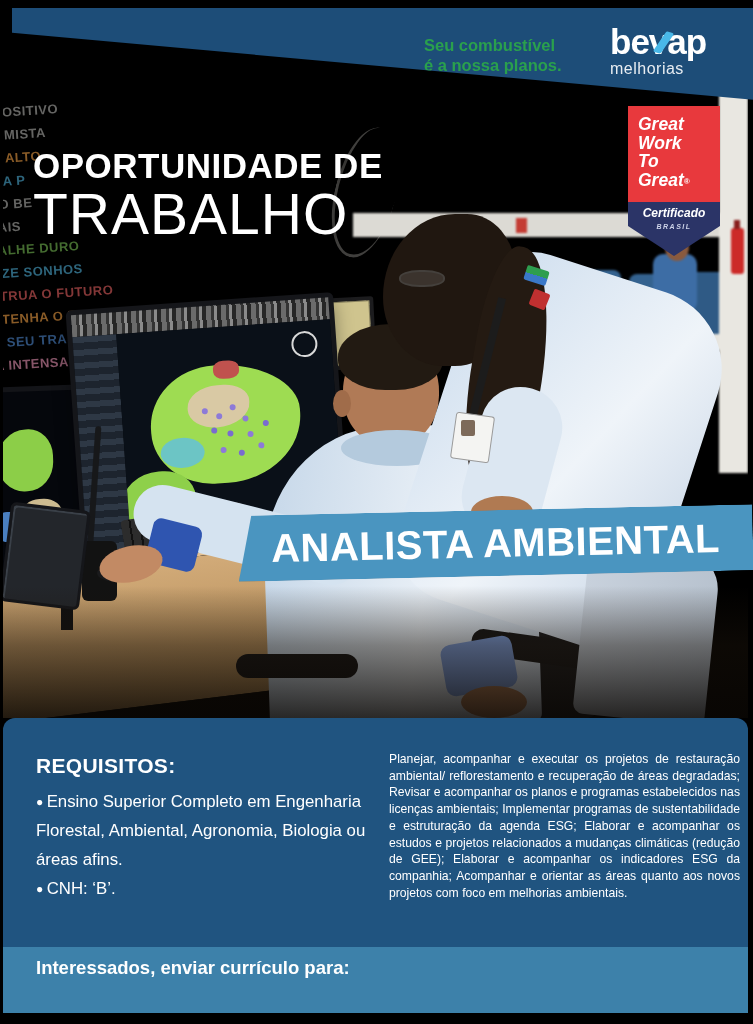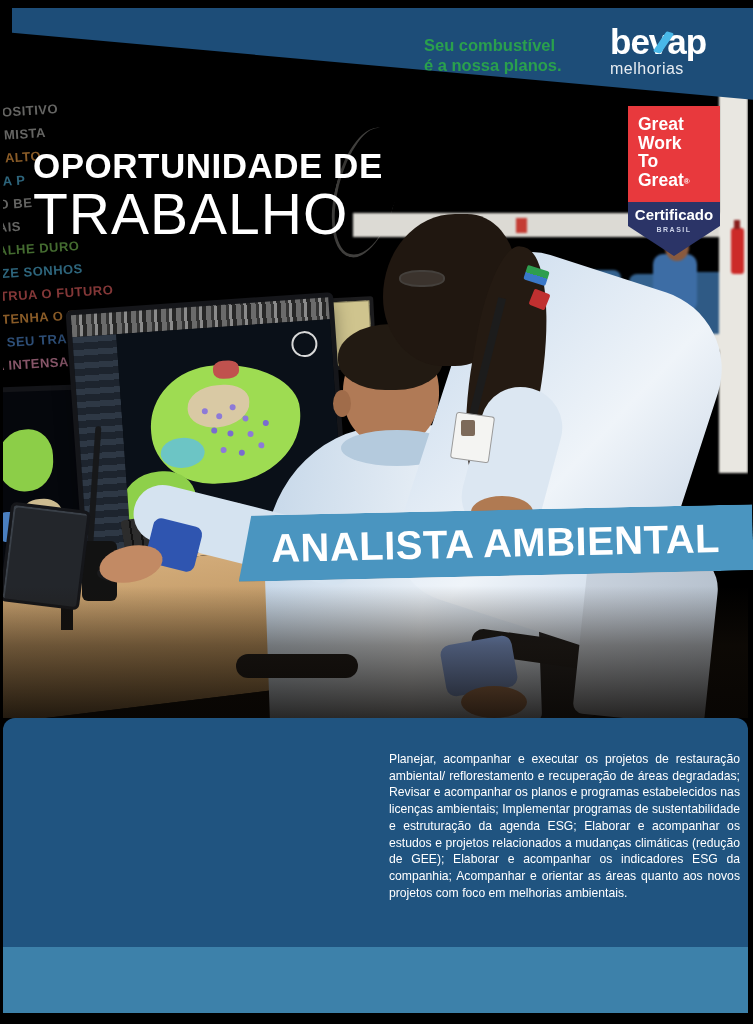--- a/index.html
+++ b/index.html
@@ -150,27 +150,27 @@
       transform:skewX(-22deg) rotate(16deg);border-radius:2px;}
   .logo-sub{font-size:16px;font-weight:400;letter-spacing:.5px;color:#e8edf2;margin-top:1px;}
 
   .hero{position:absolute;left:33px;top:148px;z-index:22;color:#fff;
       text-shadow:0 3px 10px rgba(0,0,0,.38);line-height:1;}
   .hero-l1{font-size:35px;font-weight:800;letter-spacing:.5px;}
   .hero-l2{font-size:57px;font-weight:400;letter-spacing:1px;margin-top:3px;}
 
   .gptw{position:absolute;left:628px;top:106px;width:92px;height:150px;z-index:23;
       clip-path:polygon(0 0,100% 0,100% 80%,50% 100%,0 80%);
-      filter:drop-shadow(0 3px 6px rgba(0,0,0,.3));}
+      filter:drop-shadow(0 3px 6px rgba(0,0,0,.3));font-style:italic;}
   .gptw-red{position:absolute;left:0;top:0;width:100%;height:96px;background:var(--c-gptw-red,#e8393d);
       color:#fff;font-weight:bold;font-size:17.5px;line-height:1.07;padding:9px 0 0 10px;box-sizing:border-box;}
   .gptw-reg{font-size:8px;vertical-align:2px;}
   .gptw-navy{position:absolute;left:0;top:96px;width:100%;height:54px;background:var(--c-gptw-navy,#2b3467);
       color:#fff;text-align:center;}
-  .gptw-cert{font-size:15px;font-weight:bold;margin-top:4px;}
+  .gptw-cert{font-size:12px;font-weight:bold;margin-top:4px;}
   .gptw-country{font-size:7px;font-weight:bold;letter-spacing:1.5px;margin-top:3px;color:#cdd3e8;}
 
   .role-banner{position:absolute;left:238px;top:510px;width:515px;height:66px;z-index:22;
       background:var(--c-banner,#4a95c0);transform:rotate(-1.3deg);
       clip-path:polygon(14px 0,100% 0,100% 100%,0 100%);
       display:flex;align-items:center;justify-content:center;
       box-shadow:0 4px 10px rgba(0,0,0,.25);}
   .role-banner span{color:#fff;font-size:40px;font-weight:800;letter-spacing:.5px;white-space:nowrap;}
 
   
@@ -319,21 +319,27 @@
       <div class="gptw-cert">Certificado</div>
       <div class="gptw-country">BRASIL</div>
     </div>
   </div>
 
   <div class="role-banner">
     <span>ANALISTA AMBIENTAL</span>
   </div>
 
   <div class="panel">
+    <div class="req">
+      <h2>REQUISITOS:</h2>
+      <p class="req-item">Ensino Superior Completo em Engenharia Florestal, Ambiental, Agronomia, Biologia ou áreas afins.</p>
+      <p class="req-item">CNH: ‘B’.</p>
+    </div>
     <div class="atv">
       <p class="atv-body">Planejar, acompanhar e executar os projetos de restauração ambiental/ reflorestamento e recuperação de áreas degradadas; Revisar e acompanhar os planos e programas estabelecidos nas licenças ambientais; Implementar programas de sustentabilidade e estruturação da agenda ESG; Elaborar e acompanhar os estudos e projetos relacionados a mudanças climáticas (redução de GEE); Elaborar e acompanhar os indicadores ESG da companhia; Acompanhar e orientar as áreas quanto aos novos projetos com foco em melhorias ambientais.</p>
     </div>
   </div>
 
   <div class="footerband">
+    <div class="f-line1">Interessados, enviar currículo para:</div>
   </div>
 
 </div>
 
 </body></html>

